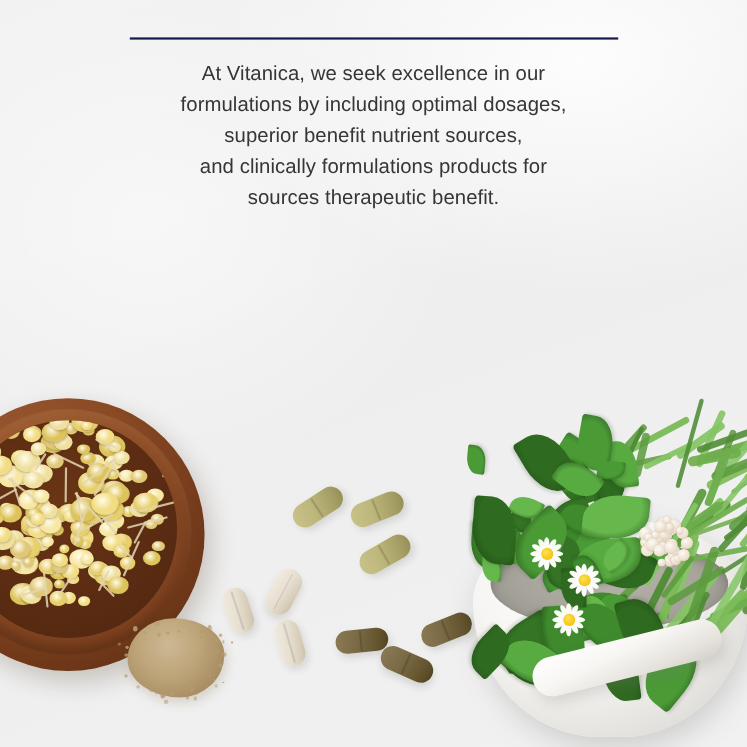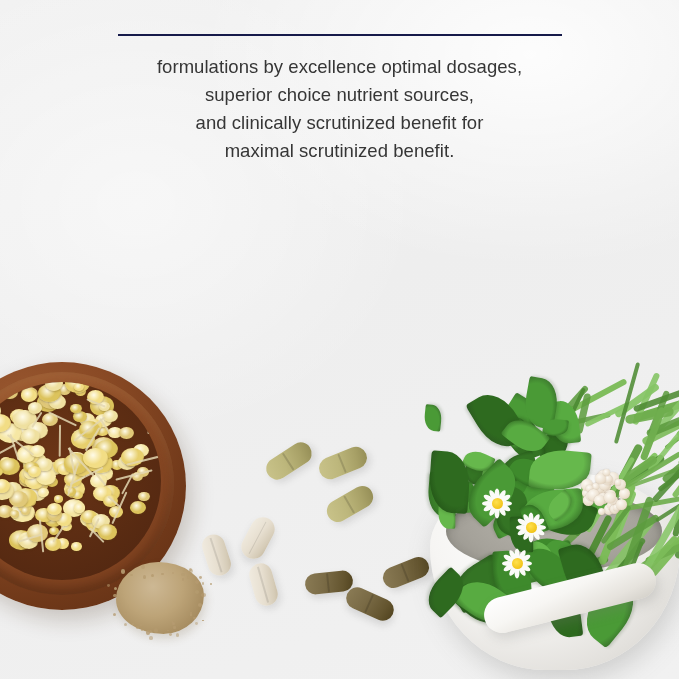--- a/index.html
+++ b/index.html
@@ -717,21 +717,22 @@
 
 
     <h1 class="headline">
     </h1>
 
     <div class="divider-wrap">
       <div class="divider"></div>
     </div>
 
     <p class="body-copy">
-      <span class="bc-line">formulations by excellence optimal dosages,</span>
-      <span class="bc-line">superior choice nutrient sources,</span>
-      <span class="bc-line">and clinically scrutinized benefit for</span>
-      <span class="bc-line">maximal scrutinized benefit.</span>
+      <span class="bc-line">At Vitanica, we seek excellence in our</span>
+      <span class="bc-line">formulations by including optimal dosages,</span>
+      <span class="bc-line">superior benefit nutrient sources,</span>
+      <span class="bc-line">and clinically formulations products for</span>
+      <span class="bc-line">sources therapeutic benefit.</span>
     </p>
 
   </div>
 
 </div>
 
 </body></html>

